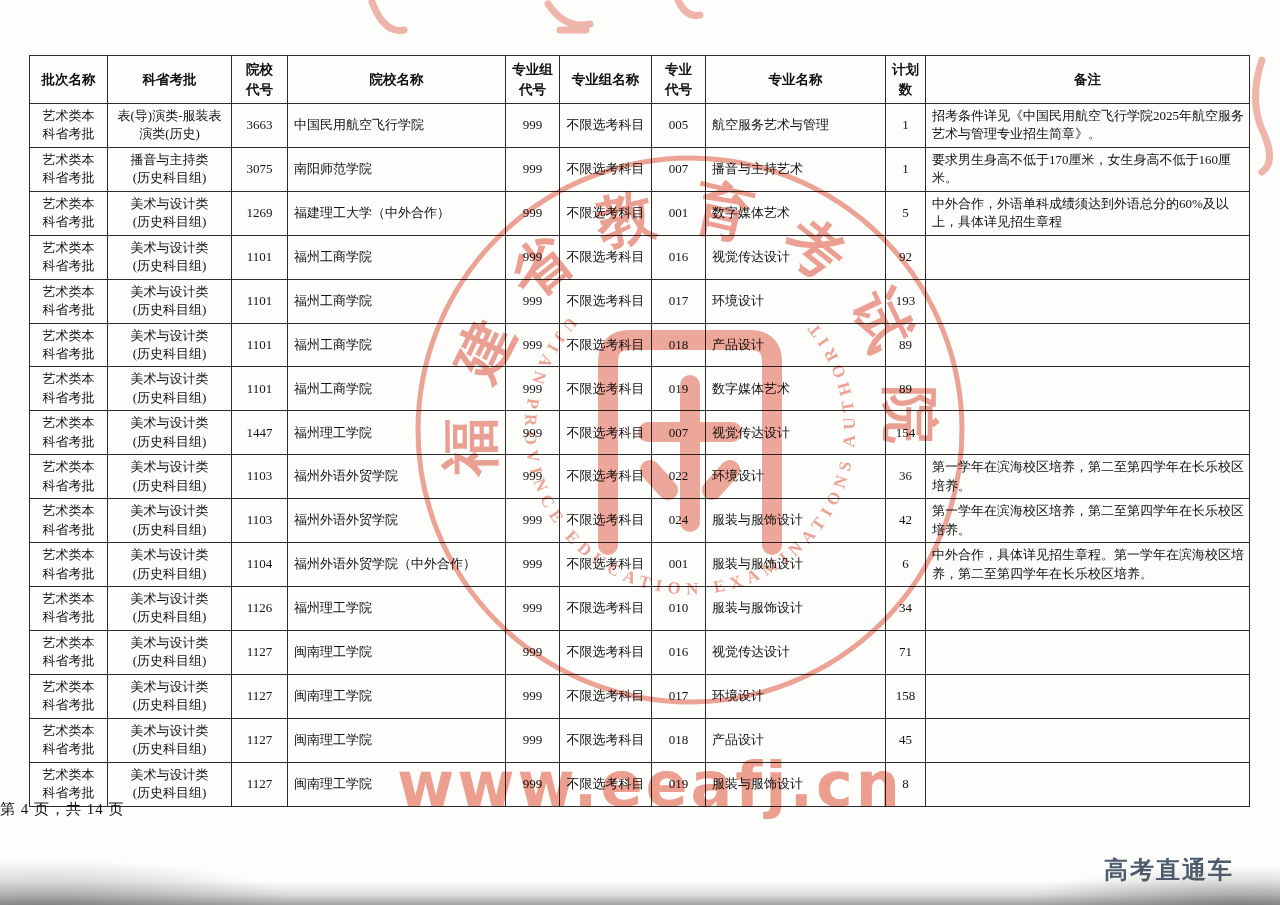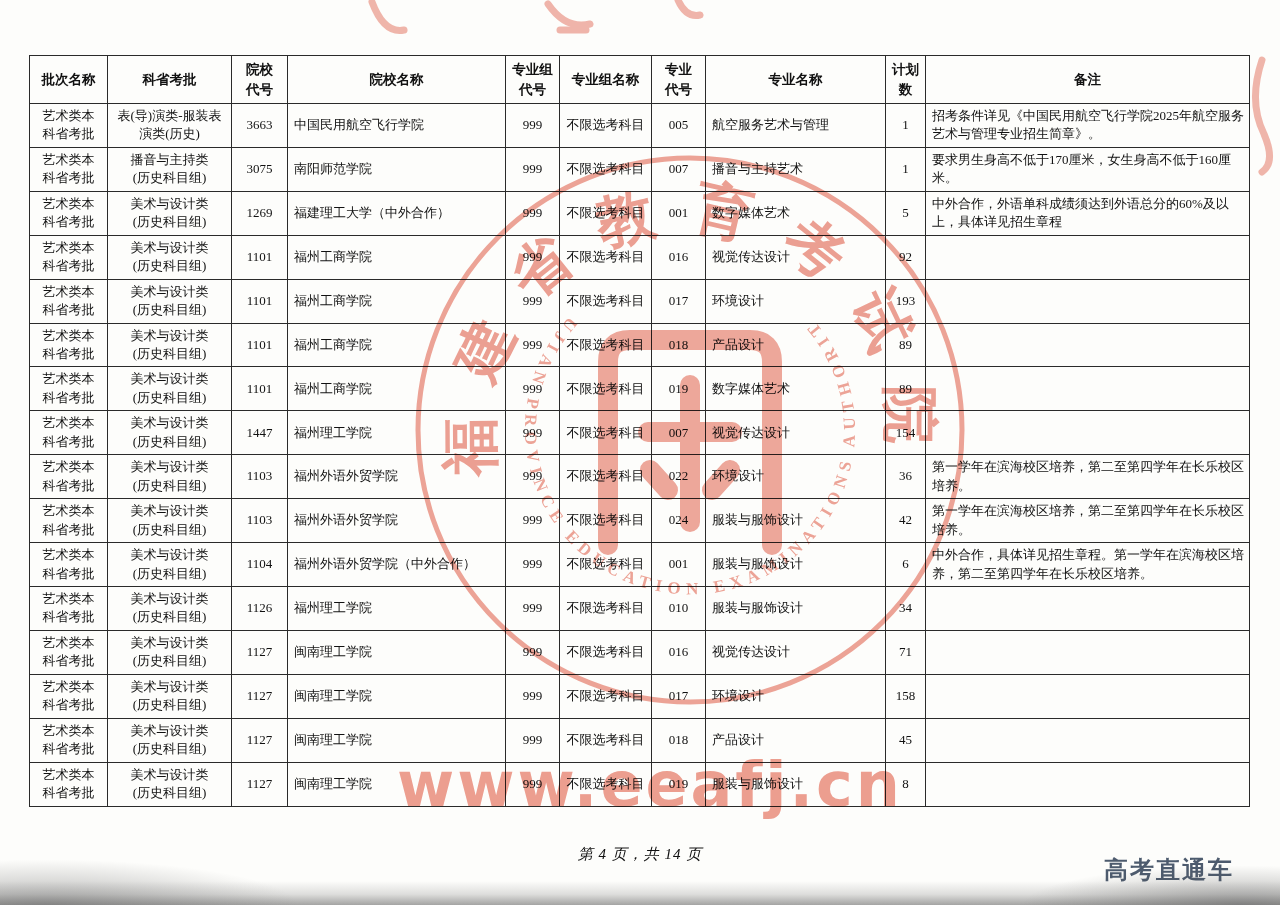--- a/index.html
+++ b/index.html
@@ -31,24 +31,23 @@
   .plan td { height:42px; }
   .plan td.left { text-align:left; padding-left:6px; }
   
   .watermark {
     position:absolute; inset:0; z-index:3;
     pointer-events:none;
     mix-blend-mode:multiply;
   }
   
   .footer-page {
-    position:absolute; left:0; right:0; top:845px;
-    text-align:center; font-size:15px; letter-spacing:1px;
+    position:absolute; left:0; right:0; top:800px;
+    font-size:15px; letter-spacing:1px;
     z-index:2;
-    font-style:italic;
   }
   .brand {
     position:absolute; right:46px; top:854px;
     font-family:"Liberation Sans", sans-serif;
     font-weight:bold; font-size:24px; letter-spacing:2px;
     color:#4d5b6e; z-index:2;
   }
   
   .scan-shadow {
     position:absolute; left:0; right:0; bottom:0; height:24px; z-index:4;

